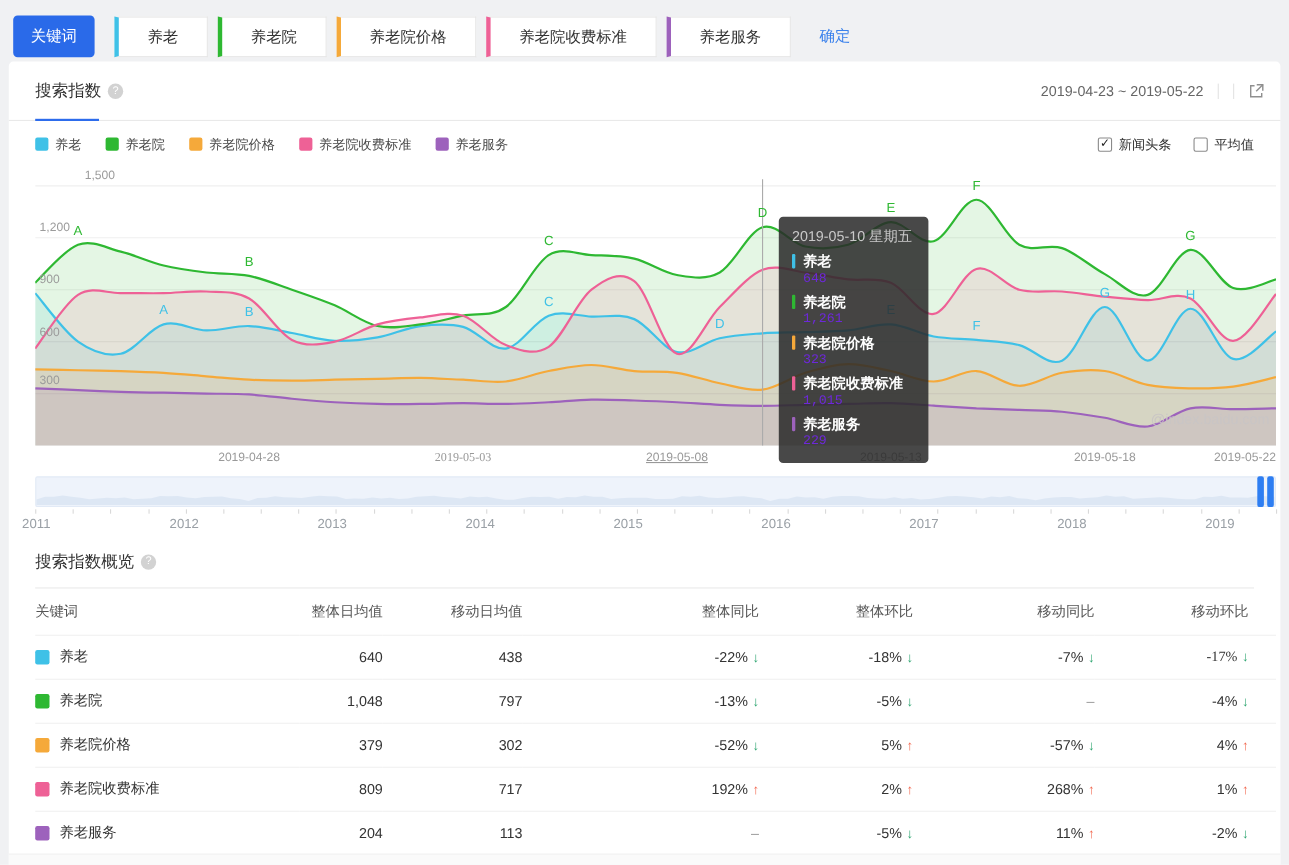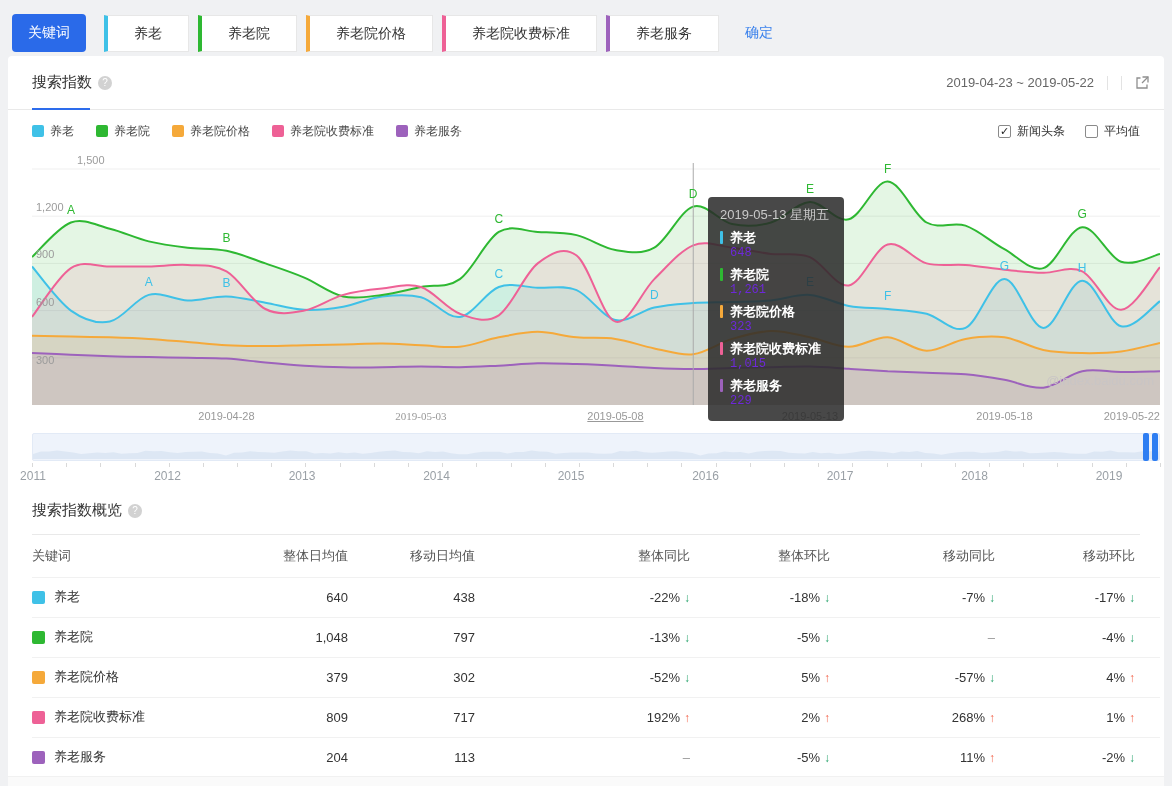--- a/index.html
+++ b/index.html
@@ -178,29 +178,29 @@
         <text x="1050.2" y="122.7" fill="#3fc1e7" font-size="12" text-anchor="middle">H</text>
         <text x="38.9" y="64.5" fill="#2eb832" font-size="12" text-anchor="middle">A</text>
         <text x="194.5" y="92.8" fill="#2eb832" font-size="12" text-anchor="middle">B</text>
         <text x="466.8" y="73.9" fill="#2eb832" font-size="12" text-anchor="middle">C</text>
         <text x="661.2" y="48.6" fill="#2eb832" font-size="12" text-anchor="middle">D</text>
         <text x="777.9" y="44.0" fill="#2eb832" font-size="12" text-anchor="middle">E</text>
         <text x="855.7" y="23.6" fill="#2eb832" font-size="12" text-anchor="middle">F</text>
         <text x="1050.2" y="69.2" fill="#2eb832" font-size="12" text-anchor="middle">G</text>
       </svg>
     <div id="ylabs">
-        <div class="ylab" style="top: 205px;">300</div>
+        <div class="ylab" style="top: 191px;">300</div>
         <div class="ylab" style="top: 146.6px;">600</div>
         <div class="ylab" style="top: 99.4px;">900</div>
         <div class="ylab" style="top: 52.2px;">1,200</div>
         <div class="ylab" style="top: 5px; margin-left: 41px;">1,500</div>
       </div>
     <div class="watermark">@index.baidu.com</div>
     <div class="tooltip">
-      <div class="tt-title">2019-05-13 星期五</div>
+      <div class="tt-title">2019-05-10 星期五</div>
       <div id="tt-items">
           <div class="tt-item">
             <div class="tt-name">
               <span class="tt-bar" style="background:#3fc1e7"></span>
               <span>养老</span>
             </div>
             <div class="tt-val">648</div>
           </div>
           <div class="tt-item">
             <div class="tt-name">
@@ -327,21 +327,21 @@
               <span class="kw-cell">
                 <span class="ksw" style="background:#3fc1e7"></span>
                 <span>养老</span>
               </span>
             </td>
             <td>640</td>
             <td>438</td>
             <td>-22%<span class="arr" style="color:#2aa46e">↓</span></td>
             <td>-18%<span class="arr" style="color:#2aa46e">↓</span></td>
             <td>-7%<span class="arr" style="color:#2aa46e">↓</span></td>
-            <td style="padding-right: 25px;">-17%<span class="arr" style="color:#2aa46e">↓</span></td>
+            <td style="padding-right: 25px; font-family: Liberation Serif, serif;">-17%<span class="arr" style="color:#2aa46e">↓</span></td>
           </tr>
           <tr>
             <td>
               <span class="kw-cell">
                 <span class="ksw" style="background:#2eb832"></span>
                 <span>养老院</span>
               </span>
             </td>
             <td>1,048</td>
             <td>797</td>

